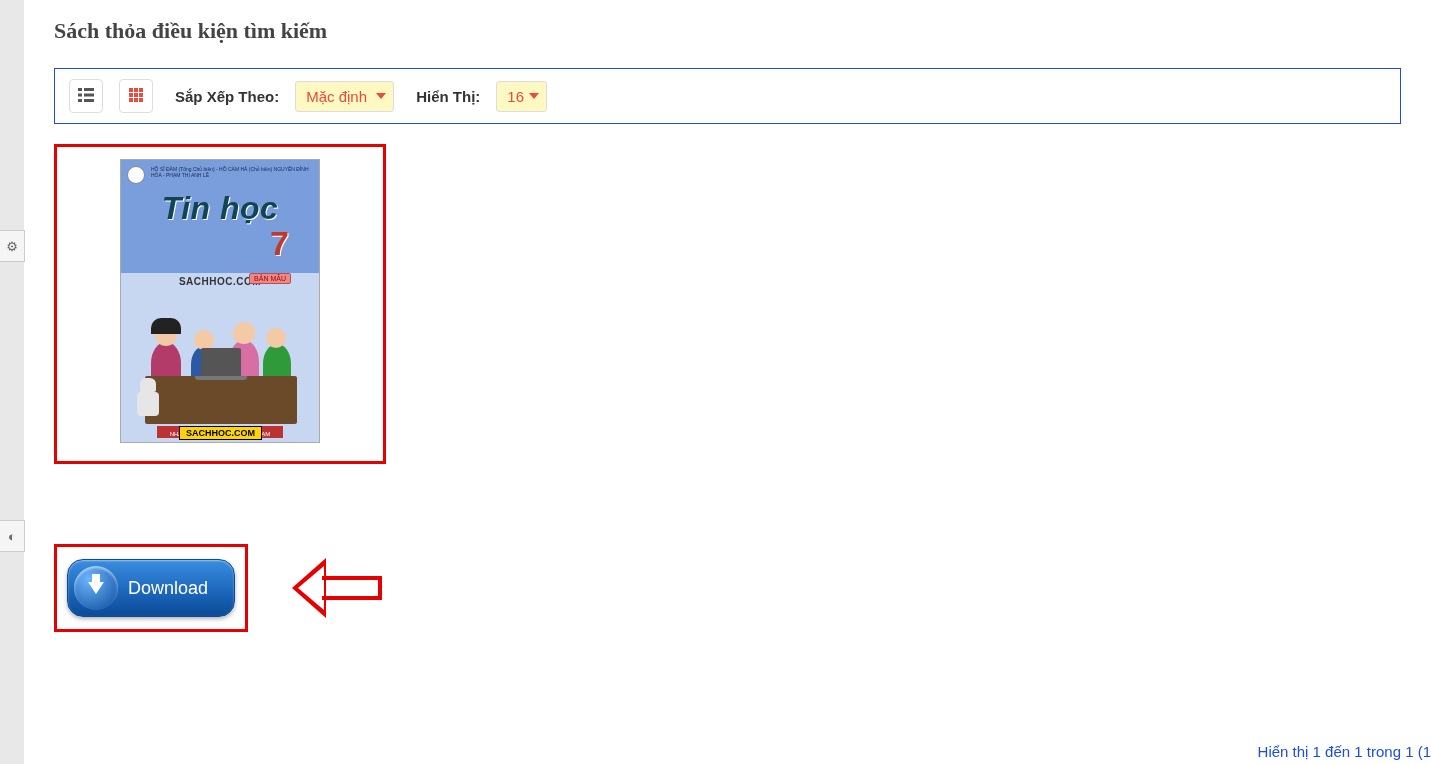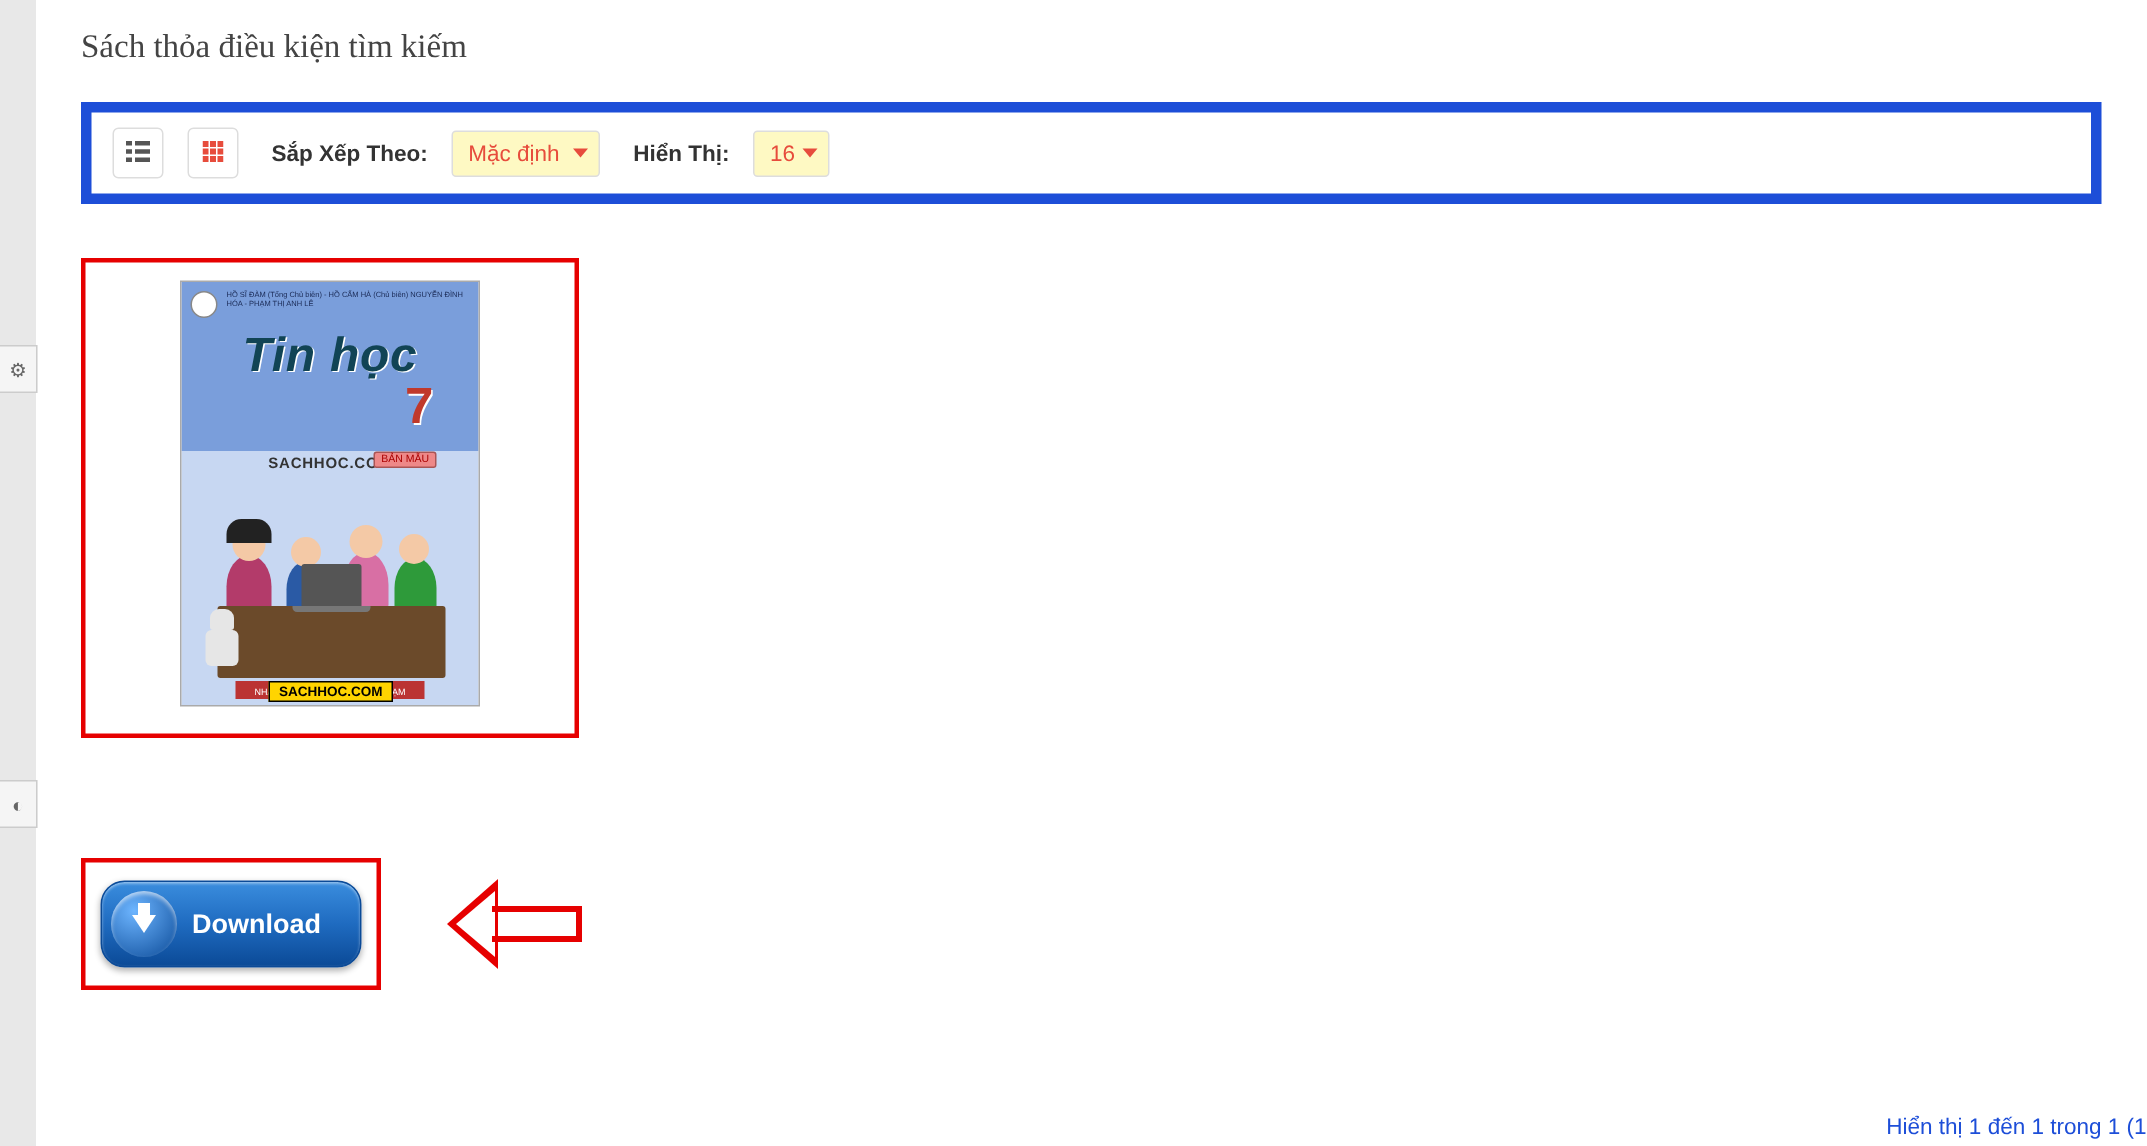--- a/index.html
+++ b/index.html
@@ -3,22 +3,22 @@
 <meta charset="utf-8">
 <style>
 * { box-sizing: border-box; margin: 0; padding: 0; }
 body { font-family: Arial, sans-serif; background: #fff; color: #333; }
 .page { display: flex; min-height: 764px; }
 .side-rail { width: 24px; background: #e8e8e8; position: relative; }
 .side-btn { position: absolute; left: -1px; width: 26px; height: 32px; background: #f5f5f5; border: 1px solid #ccc; display: flex; align-items: center; justify-content: center; font-size: 13px; color: #666; }
 .side-btn.a { top: 230px; }
 .side-btn.b { top: 520px; }
 .main { flex: 1; padding: 0 30px 20px 30px; position: relative; }
-.results-heading { font-size: 22px; color: #444; font-family: Georgia, serif; margin: 18px 0 24px 0; font-weight: normal; }
-.toolbar { display: flex; align-items: center; gap: 16px; border: 7px solid #1d4ed8; padding: 10px 14px; margin-bottom: 36px; }
+.results-heading { font-size: 22px; color: #444; font-family: Georgia, serif; margin: 18px 0 24px 0; font-weight: bold; }
+.toolbar { display: flex; align-items: center; gap: 16px; border: 1px solid #1d4ed8; padding: 10px 14px; margin-bottom: 20px; }
 .view-btn { width: 34px; height: 34px; border: 1px solid #ddd; border-radius: 4px; display: flex; align-items: center; justify-content: center; cursor: pointer; font-size: 14px; }
 .view-btn.list { color: #555; }
 .view-btn.grid { color: #e74c3c; }
 .tb-label { font-weight: bold; color: #333; font-size: 15px; margin-left: 6px; }
 .tb-select { border: 1px solid #ddd; padding: 6px 26px 6px 10px; font-size: 15px; color: #e74c3c; background: #fef9c3; appearance: none; position: relative; border-radius: 3px; cursor: pointer; }
 .sel-wrap { position: relative; display: inline-block; }
 .sel-wrap::after { content: ""; position: absolute; right: 8px; top: 50%; width: 0; height: 0; border-left: 5px solid transparent; border-right: 5px solid transparent; border-top: 6px solid #e74c3c; transform: translateY(-50%); pointer-events: none; }
 .product-card { border: 3px solid #e60000; width: 332px; padding: 12px 12px 18px 12px; }
 .cover-wrap { display: flex; justify-content: center; }
 .cover { width: 200px; height: 284px; background: linear-gradient(to bottom, #7a9edb 0%, #7a9edb 40%, #c7d7f2 40%, #c7d7f2 100%); border: 1px solid #aaa; position: relative; overflow: hidden; }
@@ -47,21 +47,21 @@
 .pub { position:absolute; bottom:4px; left:36px; right:36px; height:12px; background:#b33; }
 .pub-txt{ position:absolute; bottom:5px; left:0; right:0; text-align:center; font-size:6px; color:#fff;}
 .wm { position:absolute; bottom:2px; left:58px; background:#ffd400; color:#000; font-size:9px; font-weight:bold; padding:1px 6px; border:1px solid #000;}
 .product-title { color: #1d5a8e; font-weight: bold; font-size: 16px; margin-top: 18px; }
 .download-zone { margin-top: 80px; display: flex; align-items: center; gap: 40px; }
 .download-box { border: 3px solid #e60000; padding: 12px 10px; }
 .download-btn { display: flex; align-items: center; background: linear-gradient(to bottom, #3a8dde 0%, #1f6bc0 50%, #0b4a97 100%); border-radius: 16px; padding: 6px 26px 6px 6px; box-shadow: inset 0 1px 2px rgba(255,255,255,0.5), 0 2px 4px rgba(0,0,0,0.3); border:1px solid #0b4a97; cursor:pointer; }
 .dl-circle { width: 44px; height: 44px; border-radius: 50%; background: radial-gradient(circle at 35% 30%, #6db5ff, #0b4a97); display:flex; align-items:center; justify-content:center; margin-right:10px; box-shadow: inset 0 2px 3px rgba(255,255,255,0.6);}
 .dl-arrow { width:0; height:0; border-left:8px solid transparent; border-right:8px solid transparent; border-top:12px solid #fff; position:relative;}
 .dl-arrow::before{content:""; position:absolute; top:-20px; left:-4px; width:8px; height:12px; background:#fff;}
-.dl-text { color:#fff; font-weight:bold; font-size:18px; }
+.dl-text { color:#fff; font-weight:normal; font-size:18px; }
 .big-arrow { position:relative; width:94px; height:60px; }
 .big-arrow .shaft { position:absolute; left:34px; top:18px; width:60px; height:24px; border:4px solid #e60000; border-left:none; }
 .big-arrow .head { position:absolute; left:0; top:0; width:0; height:0; border-top:30px solid transparent; border-bottom:30px solid transparent; border-right:38px solid transparent; }
 .big-arrow .head::before{content:""; position:absolute; left:4px; top:-30px; width:0; height:0; border-top:30px solid transparent; border-bottom:30px solid transparent; border-right:34px solid #e60000;}
 .big-arrow .head::after{content:""; position:absolute; left:10px; top:-22px; width:0; height:0; border-top:22px solid transparent; border-bottom:22px solid transparent; border-right:26px solid #fff;}
 .pager-text { position:absolute; bottom:4px; right:0; font-size:15px; color:#1d4ed8; }
 </style>
 </head>
 <body>
 

